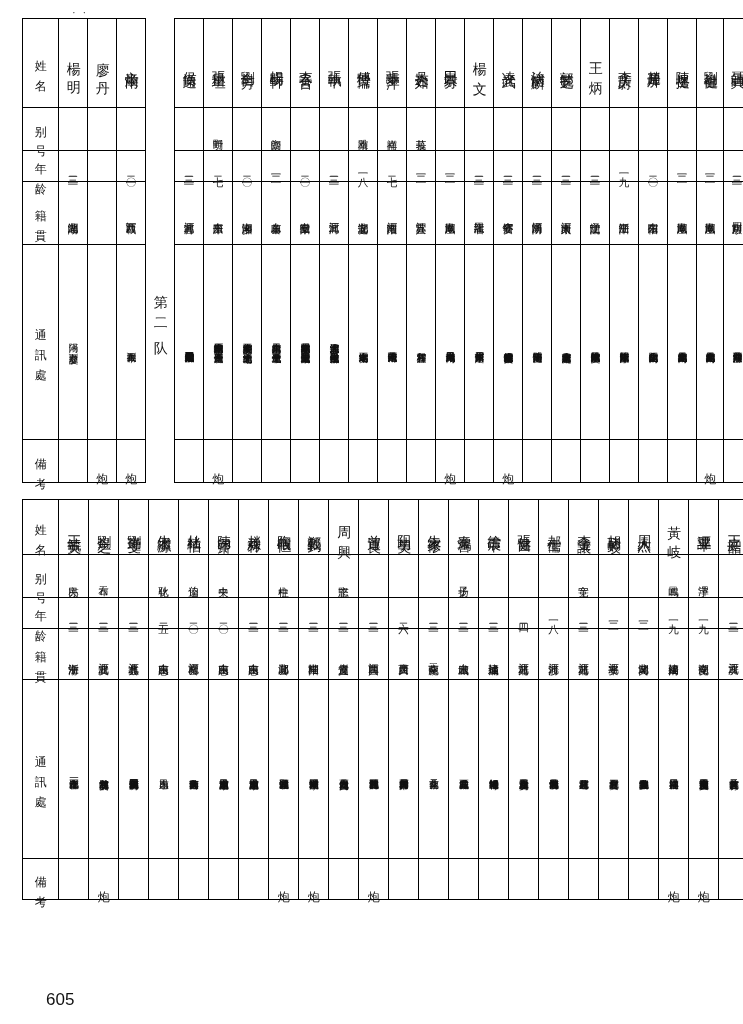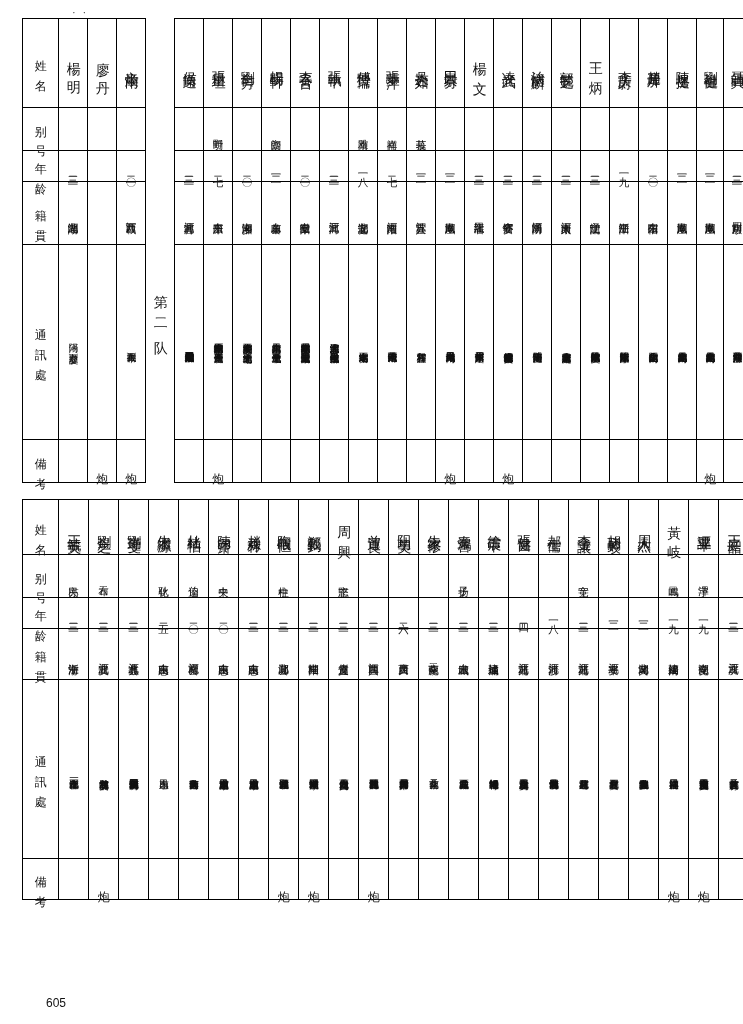--- a/index.html
+++ b/index.html
@@ -58,21 +58,21 @@
   tr.r-native2 td{height:48px;}
   tr.r-addr2 td{height:176px;}
   tr.r-note2 td{height:38px;}
   .nb{border:none !important;}
   .team{
     font-size:14px;letter-spacing:4px;
   }
   .pageno{
     position:absolute;
     left:46px;bottom:14px;
-    font-size:12px;
+    font-size:17px;
     font-family:"Liberation Sans",sans-serif;
     text-align:center;
   }
   .dots{
     position:absolute;top:6px;left:72px;
     font-size:11px;letter-spacing:2px;color:#333;
   }
   .cannon{font-size:12px;}
   
   .spacer{height:16px;}

